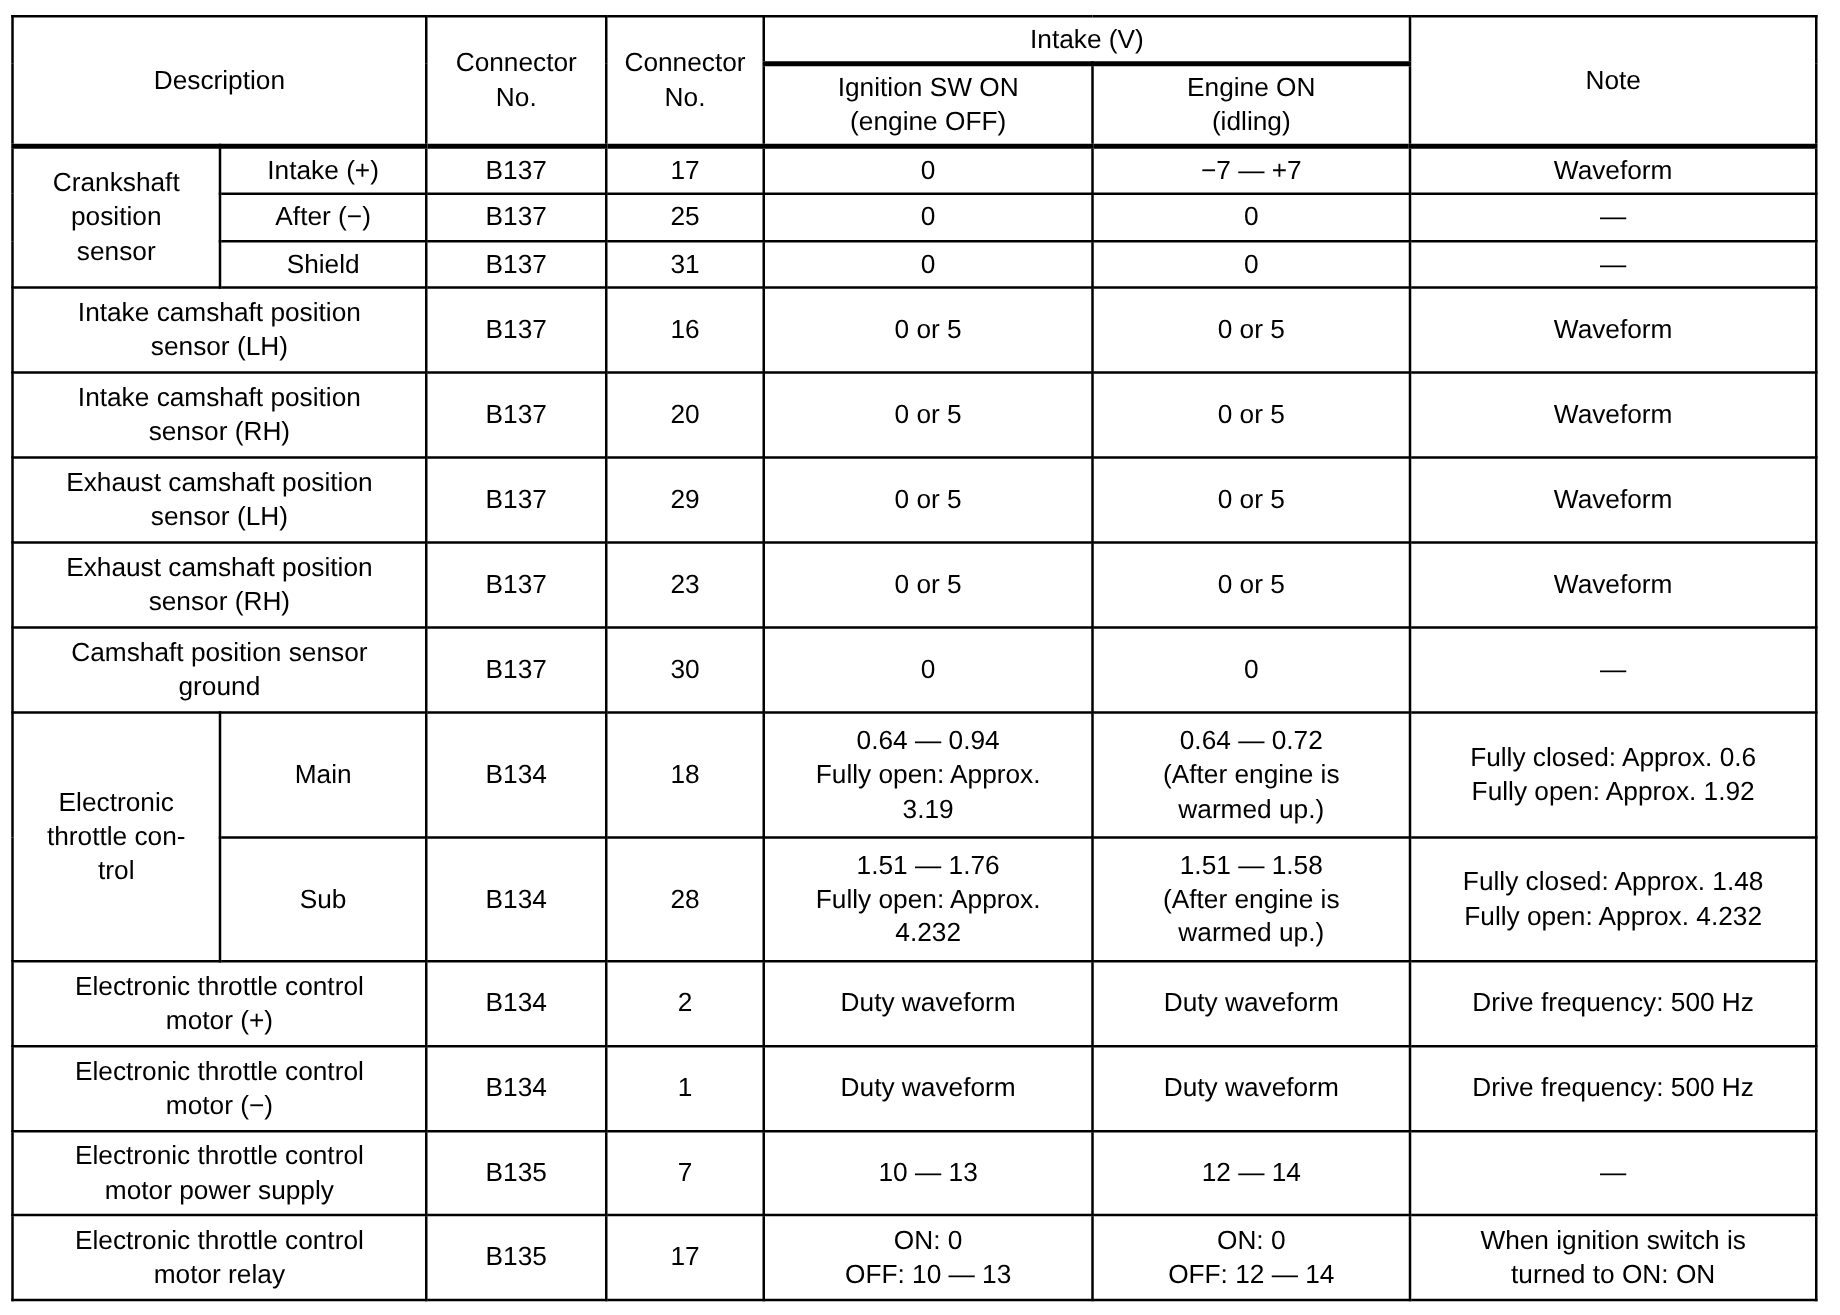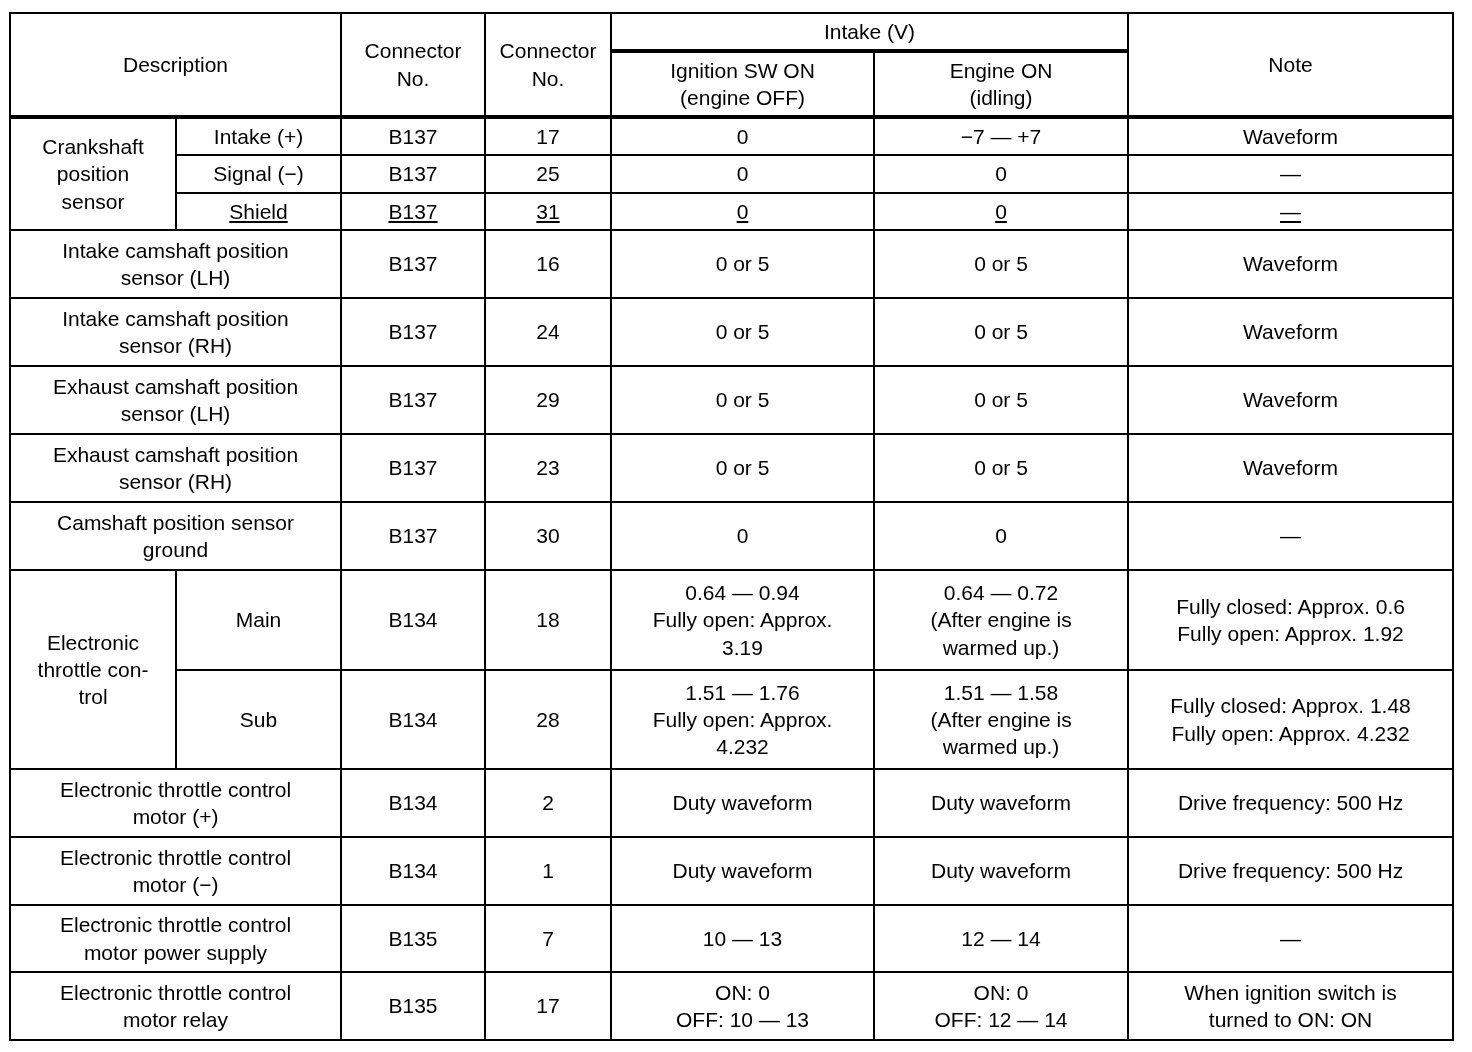--- a/index.html
+++ b/index.html
@@ -30,21 +30,21 @@
     padding: 3px 8px;
     white-space: pre-line;
     line-height: 1.3;
     overflow: hidden;
     box-sizing: border-box;
   }
   .bb-thick { border-bottom-width: 4px !important; }
   .cell-left { text-align: left; padding-left: 13px; }
   .lh-rows { line-height: 37px; }
   tr.h-38 { height: 38px; }
-  tr.h-37 { height: 37px; text-decoration: underline; }
+  tr.h-37 { height: 37px; }
   tr.h-66 { height: 66px; }
   tr.h-68 { height: 68px; margin-left: 40px; }
   tr.h-67 { height: 67px; }
   tr.h-100 { height: 100px; }
   tr.h-99 { height: 99px; }
 </style>
 </head>
 <body>
 
 <div class="page">
@@ -81,21 +81,21 @@
 position
 sensor</td>
       <td class="cell-left">Intake (+)</td>
       <td>B137</td>
       <td>17</td>
       <td>0</td>
       <td>−7 — +7</td>
       <td>Waveform</td>
     </tr>
     <tr class="h-38">
-      <td class="cell-left">Signal (−)</td>
+      <td class="cell-left">After (−)</td>
       <td>B137</td>
       <td>25</td>
       <td>0</td>
       <td>0</td>
       <td>—</td>
     </tr>
     <tr class="h-37">
       <td class="cell-left">Shield</td>
       <td>B137</td>
       <td>31</td>
@@ -110,21 +110,21 @@
       <td>B137</td>
       <td>16</td>
       <td>0 or 5</td>
       <td>0 or 5</td>
       <td>Waveform</td>
     </tr>
     <tr class="h-68">
       <td colspan="2" class="cell-left">Intake camshaft position
 sensor (RH)</td>
       <td>B137</td>
-      <td>24</td>
+      <td>20</td>
       <td>0 or 5</td>
       <td>0 or 5</td>
       <td>Waveform</td>
     </tr>
     <tr class="h-68">
       <td colspan="2" class="cell-left">Exhaust camshaft position
 sensor (LH)</td>
       <td>B137</td>
       <td>29</td>
       <td>0 or 5</td>

